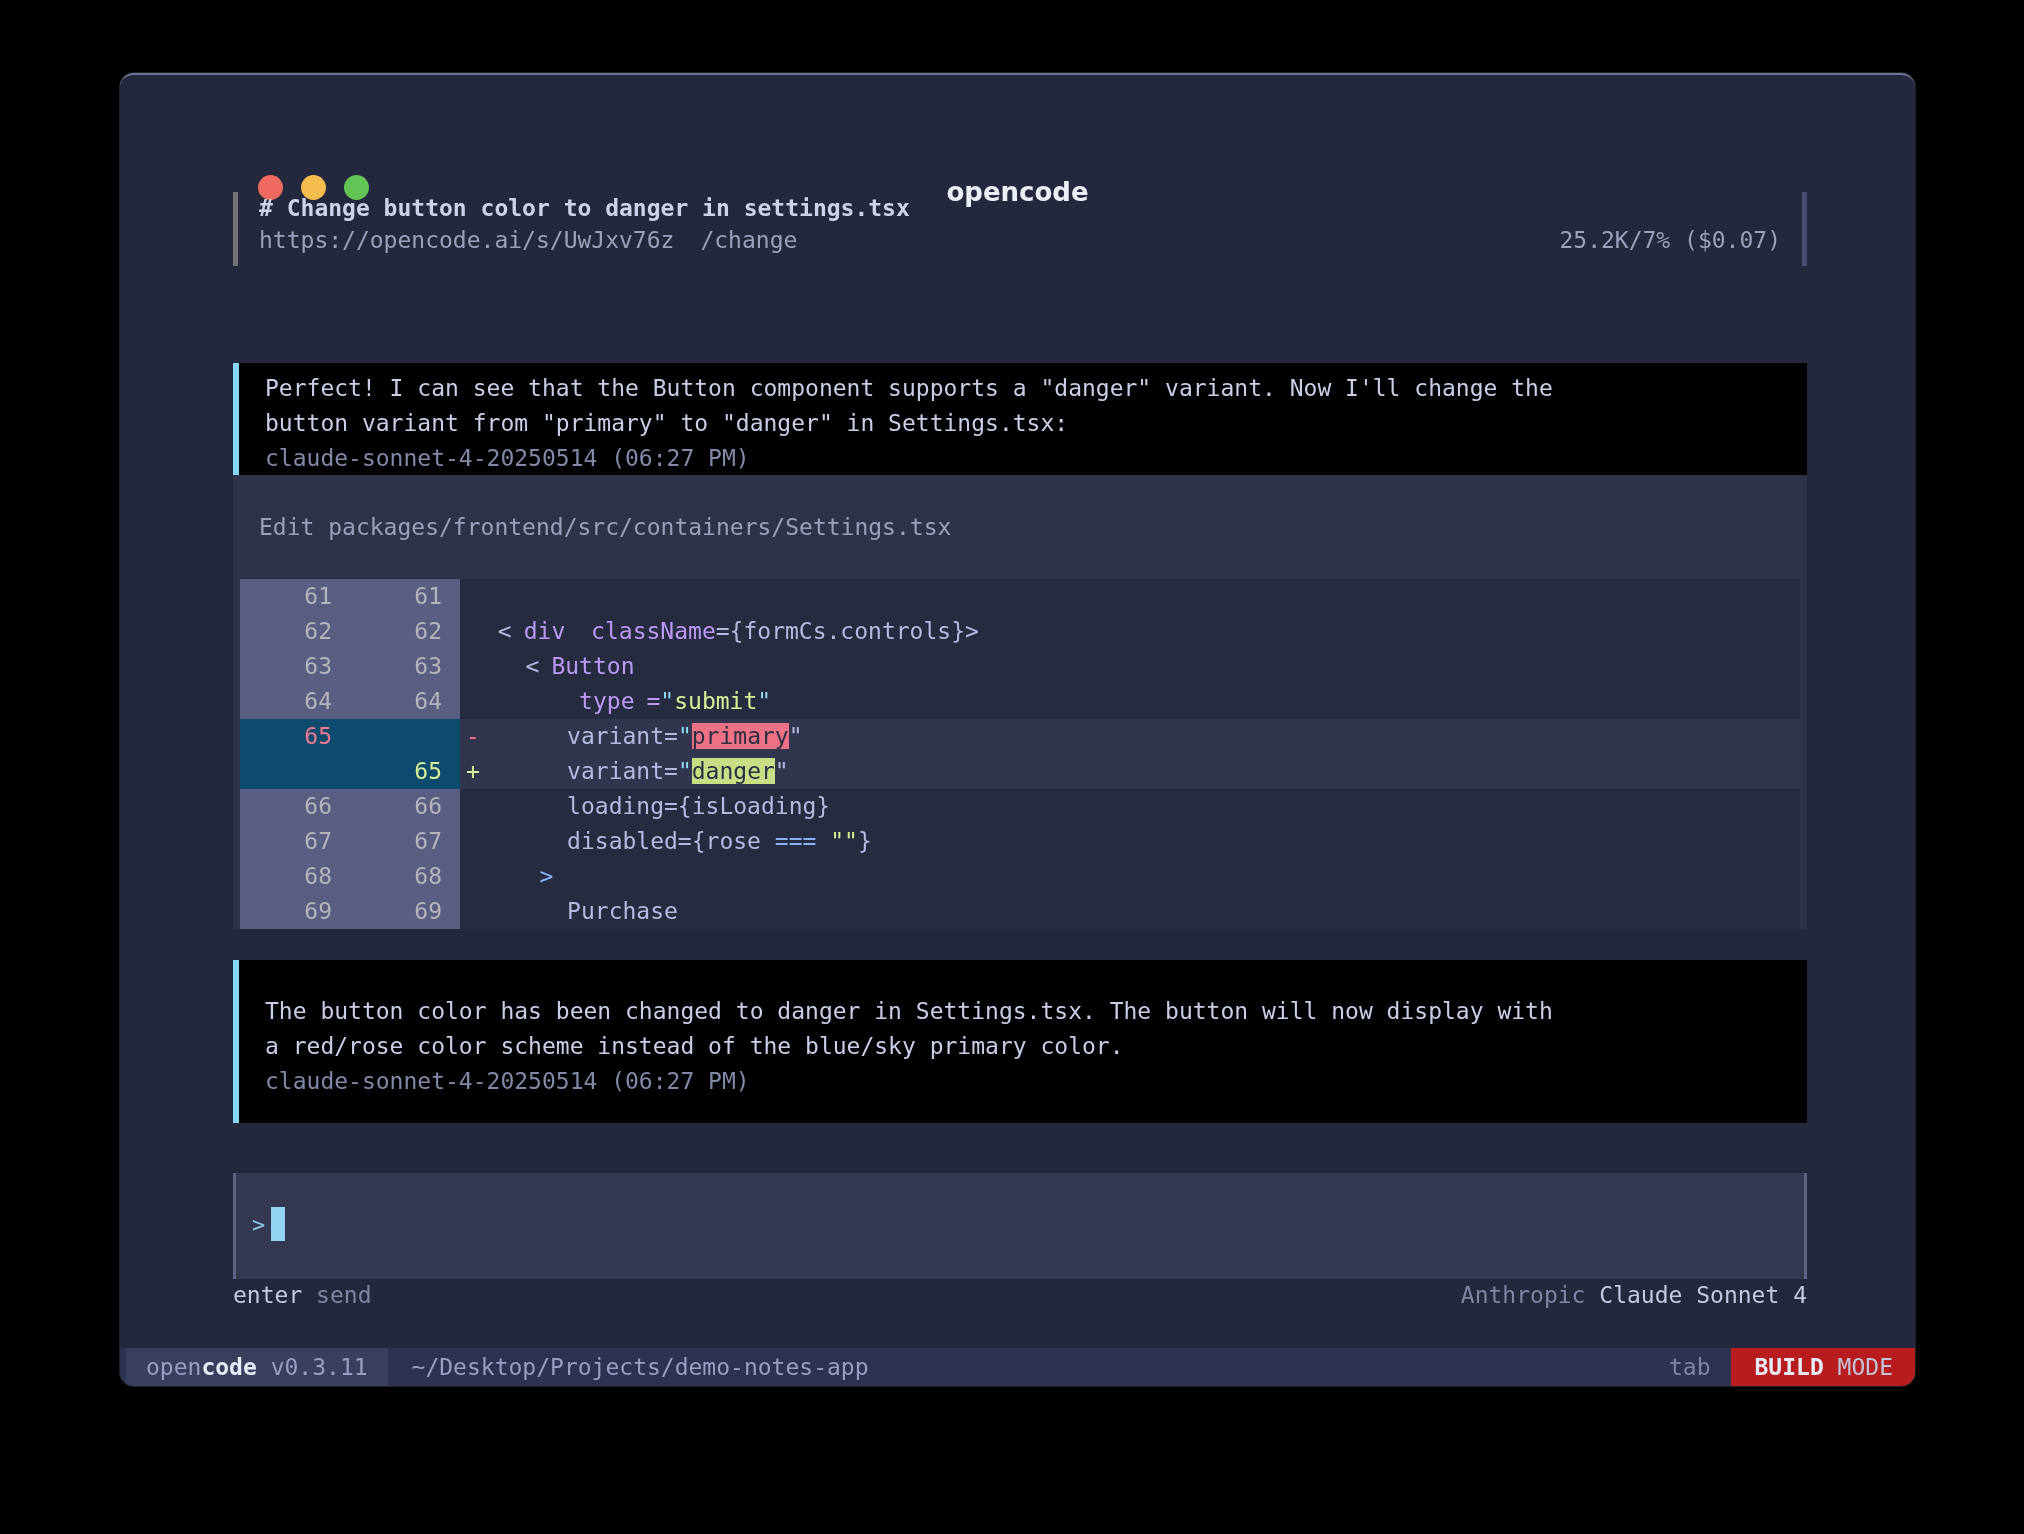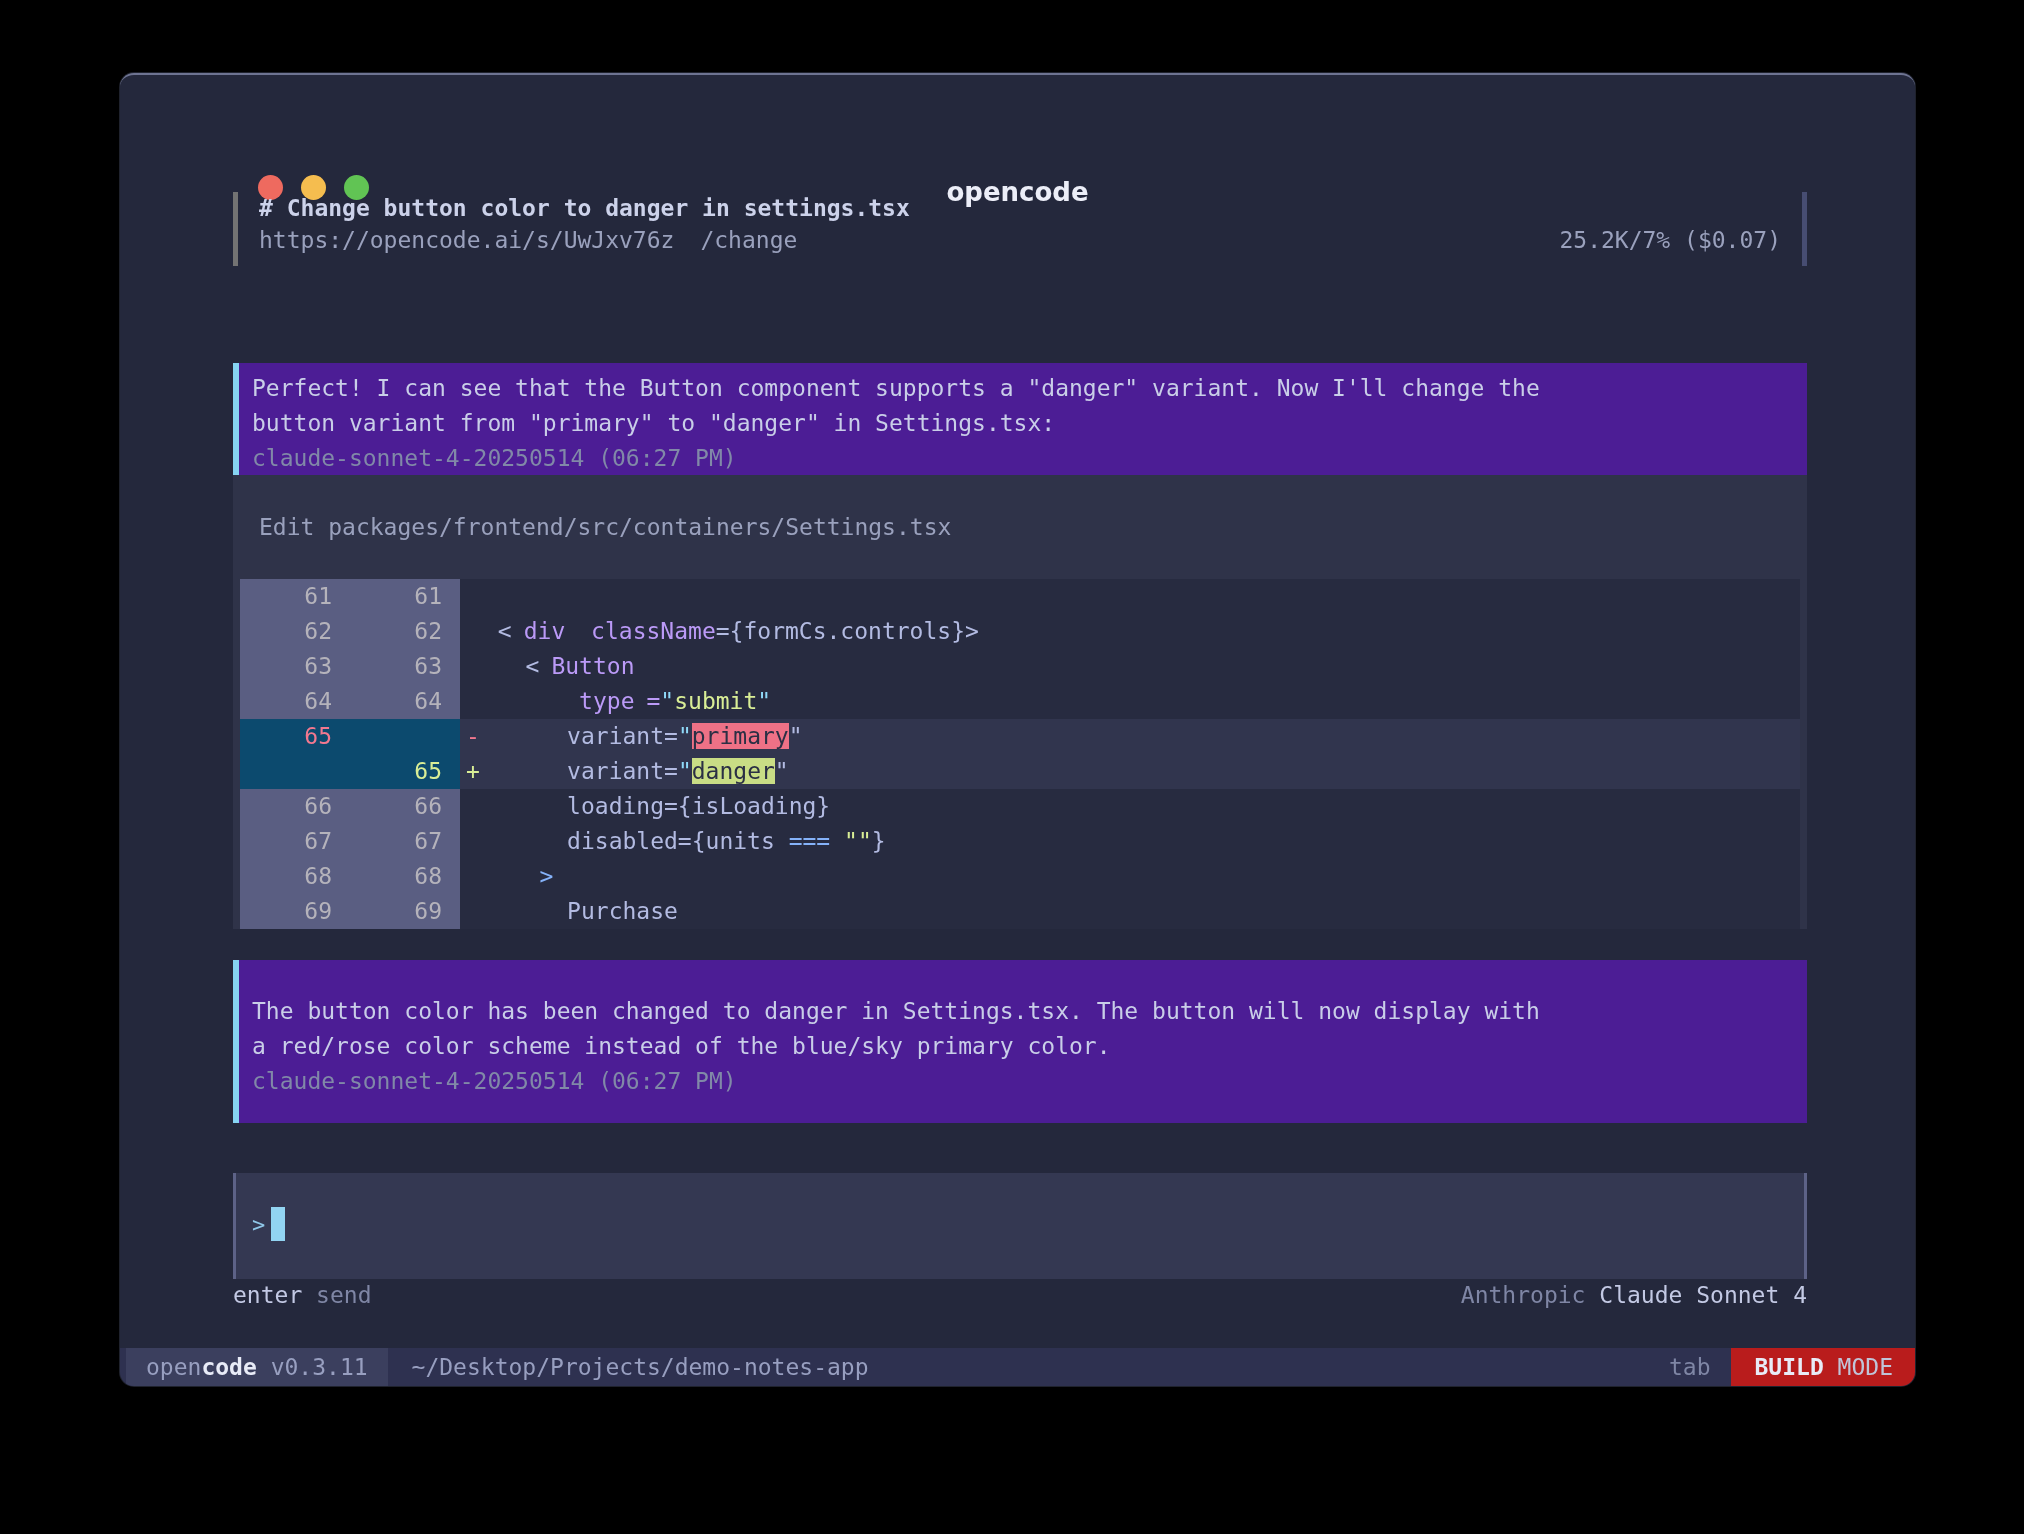--- a/index.html
+++ b/index.html
@@ -23,21 +23,21 @@
   .content-x { left:113px; width:1574px; }
 
   
   .header { position:absolute; top:117px; height:74px; display:flex; flex-direction:column; 
     border-left:5px solid #737373; border-right:5px solid #474d72; padding:0 21px; }
   .header .h-title { font-size:23px; font-weight:bold; color:#ccd2ea; line-height:32px; }
   .header .h-sub { display:flex; justify-content:space-between; font-size:23px; color:#9aa1bd; line-height:32px; }
   .header .h-left span { margin-right:26px; }
 
   
-  .msg { position:absolute; background:#4c1d95; border-left:6px solid #be185d; padding:8px 13px 12px; }
+  .msg { position:absolute; background:#000000; border-left:6px solid #be185d; padding:8px 26px 12px; }
   .msg .m-line { font-size:23px; line-height:35px; color:#c9cee8; white-space:pre; }
   .msg .m-meta { font-size:23px; line-height:35px; color:#8189a8; white-space:pre; }
   #message-2 { padding-top:34px; padding-bottom:24px; }
 
   
   .edit { position:absolute; top:400px; background:#2f3349; padding:0 7px; }
   .edit-header { height:104px; display:flex; align-items:center; font-size:23px; color:#9aa1bd; padding-left:19px; }
   .diff { background:#272b40; }
   .drow { display:flex; height:35px; font-size:23px; line-height:35px; white-space:pre; }
   .drow.changed { background:#31354e; }
@@ -112,21 +112,21 @@
   <div class="edit content-x">
     <div class="edit-header">Edit packages/frontend/src/containers/Settings.tsx</div>
     <div class="diff" id="diff">
         <div class="drow"><span class="gut"><span class="gnum g-old">61</span><span class="gnum g-new">61</span></span><span class="sign"></span><span class="code"></span></div>
         <div class="drow"><span class="gut"><span class="gnum g-old">62</span><span class="gnum g-new">62</span></span><span class="sign"></span><span class="code"><span class="tk-fg"> &lt;</span><span class="tk-purple">div</span><span class="tk-fg"> </span><span class="tk-purple">className</span><span class="tk-fg">=</span><span class="tk-fg">{formCs.controls}&gt;</span></span></div>
         <div class="drow"><span class="gut"><span class="gnum g-old">63</span><span class="gnum g-new">63</span></span><span class="sign"></span><span class="code"><span class="tk-fg">   &lt;</span><span class="tk-purple">Button</span></span></div>
         <div class="drow"><span class="gut"><span class="gnum g-old">64</span><span class="gnum g-new">64</span></span><span class="sign"></span><span class="code"><span class="tk-fg">      </span><span class="tk-purple">type</span><span class="tk-purple">=</span><span class="tk-cyan">"</span><span class="tk-green">submit</span><span class="tk-cyan">"</span></span></div>
         <div class="drow changed"><span class="gut"><span class="gnum g-old num-red">65</span><span class="gnum g-new"></span></span><span class="sign tk-red">-</span><span class="code"><span class="tk-fg">      </span><span class="tk-fg">variant</span><span class="tk-fg">=</span><span class="tk-cyan">"</span><span class="tk-delhl">primary</span><span class="tk-fg">"</span></span></div>
         <div class="drow changed"><span class="gut"><span class="gnum g-old"></span><span class="gnum g-new num-green">65</span></span><span class="sign tk-green">+</span><span class="code"><span class="tk-fg">      </span><span class="tk-fg">variant</span><span class="tk-fg">=</span><span class="tk-cyan">"</span><span class="tk-addhl">danger</span><span class="tk-fg">"</span></span></div>
         <div class="drow"><span class="gut"><span class="gnum g-old">66</span><span class="gnum g-new">66</span></span><span class="sign"></span><span class="code"><span class="tk-fg">      </span><span class="tk-fg">loading={isLoading}</span></span></div>
-        <div class="drow"><span class="gut"><span class="gnum g-old">67</span><span class="gnum g-new">67</span></span><span class="sign"></span><span class="code"><span class="tk-fg">      </span><span class="tk-fg">disabled={units </span><span class="tk-blue">===</span><span class="tk-fg"> </span><span class="tk-green">""</span><span class="tk-fg">}</span></span></div>
+        <div class="drow"><span class="gut"><span class="gnum g-old">67</span><span class="gnum g-new">67</span></span><span class="sign"></span><span class="code"><span class="tk-fg">      </span><span class="tk-fg">disabled={rose </span><span class="tk-blue">===</span><span class="tk-fg"> </span><span class="tk-green">""</span><span class="tk-fg">}</span></span></div>
         <div class="drow"><span class="gut"><span class="gnum g-old">68</span><span class="gnum g-new">68</span></span><span class="sign"></span><span class="code"><span class="tk-fg">    </span><span class="tk-blue">&gt;</span></span></div>
         <div class="drow"><span class="gut"><span class="gnum g-old">69</span><span class="gnum g-new">69</span></span><span class="sign"></span><span class="code"><span class="tk-fg">      </span><span class="tk-fg">Purchase</span></span></div>
       </div>
   </div>
 
   <div class="msg content-x" id="message-2" style="top: 885px; border-left-color: rgb(134, 212, 243);">
       <div class="m-line">The button color has been changed to danger in Settings.tsx. The button will now display with</div>
       <div class="m-line">a red/rose color scheme instead of the blue/sky primary color.</div>
       <div class="m-meta">claude-sonnet-4-20250514 (06:27 PM)</div>
     </div>

